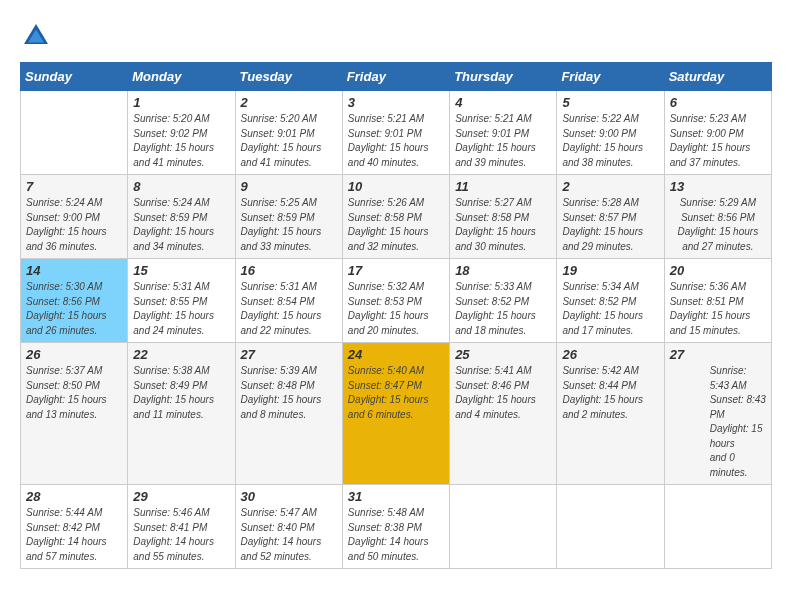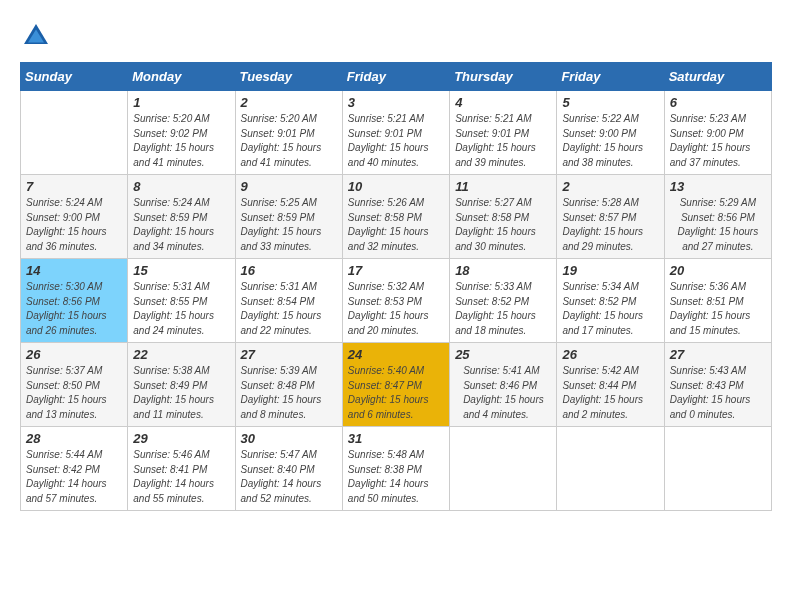--- a/index.html
+++ b/index.html
@@ -297,35 +297,35 @@
         </td>
         <td style="background-color: #eab308;">
           <span class="day-number">24</span>
           <div class="day-info" style="white-space: pre-line;">Sunrise: 5:40 AM
 Sunset: 8:47 PM
 Daylight: 15 hours
 and 6 minutes.</div>
         </td>
         <td style="background-color: rgb(245, 245, 245);">
           <span class="day-number">25</span>
-          <div class="day-info" style="white-space: pre-line; margin-left: 8px;">Sunrise: 5:41 AM
+          <div class="day-info" style="white-space: pre-line;">Sunrise: 5:41 AM
 Sunset: 8:46 PM
 Daylight: 15 hours
 and 4 minutes.</div>
         </td>
         <td style="background-color: rgb(245, 245, 245);">
           <span class="day-number">26</span>
           <div class="day-info" style="white-space: pre-line;">Sunrise: 5:42 AM
 Sunset: 8:44 PM
 Daylight: 15 hours
 and 2 minutes.</div>
         </td>
         <td style="background-color: rgb(245, 245, 245);">
           <span class="day-number">27</span>
-          <div class="day-info" style="white-space: pre-line;">Sunrise: 5:43 AM
+          <div class="day-info" style="white-space: pre-line; margin-left: 40px;">Sunrise: 5:43 AM
 Sunset: 8:43 PM
 Daylight: 15 hours
 and 0 minutes.</div>
         </td>
       </tr>
       <tr>
         <td style="background-color: rgb(255, 255, 255);">
           <span class="day-number">28</span>
           <div class="day-info" style="white-space: pre-line;">Sunrise: 5:44 AM
 Sunset: 8:42 PM

